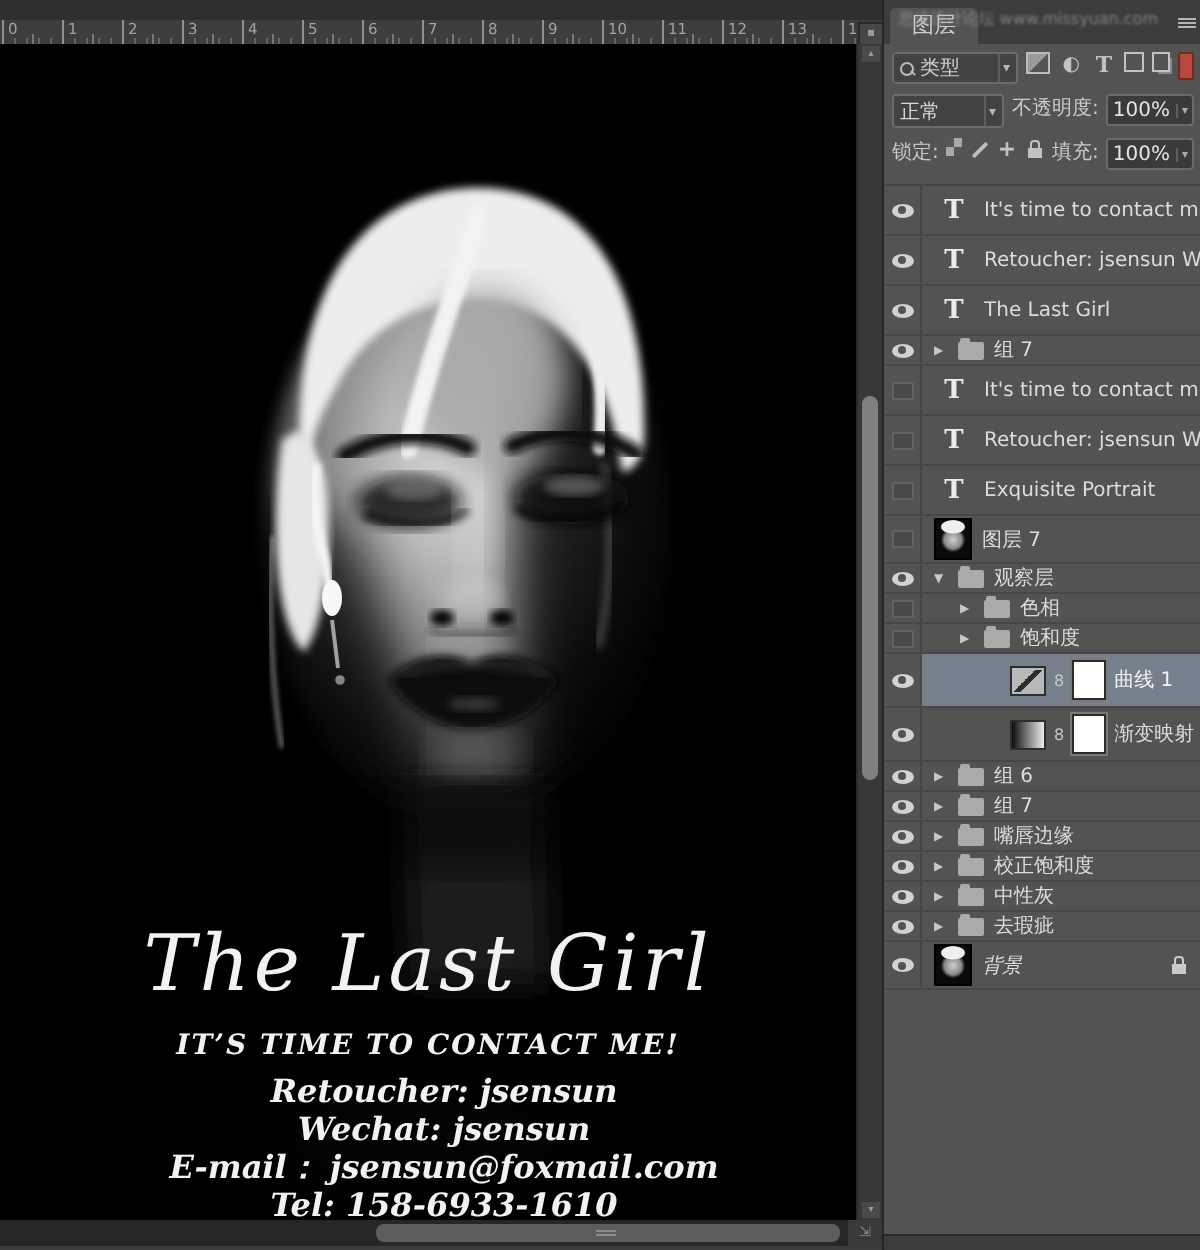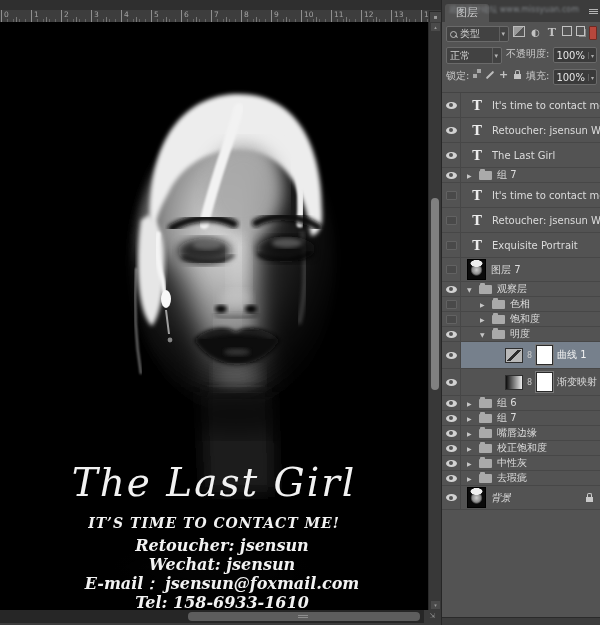--- a/index.html
+++ b/index.html
@@ -461,30 +461,20 @@
         <div class="lrow k-group">
           <div class="eye-cell">
             <span class="eye-empty"></span>
           </div>
           <div class="rc ind1">
             <span class="tri">▶</span>
             <span class="folder"></span>
             <span class="lab">饱和度</span>
           </div>
         </div>
-        <div class="lrow k-group-open">
-          <div class="eye-cell">
-            <span class="eye"></span>
-          </div>
-          <div class="rc ind1">
-            <span class="tri">▼</span>
-            <span class="folder"></span>
-            <span class="lab">明度</span>
-          </div>
-        </div>
         <div class="lrow k-adj-curves selected">
           <div class="eye-cell">
             <span class="eye"></span>
           </div>
           <div class="rc">
             <span class="ic-curves"></span>
             <span class="link">8</span>
             <span class="mask"></span>
             <span class="lab">曲线 1</span>
           </div>

